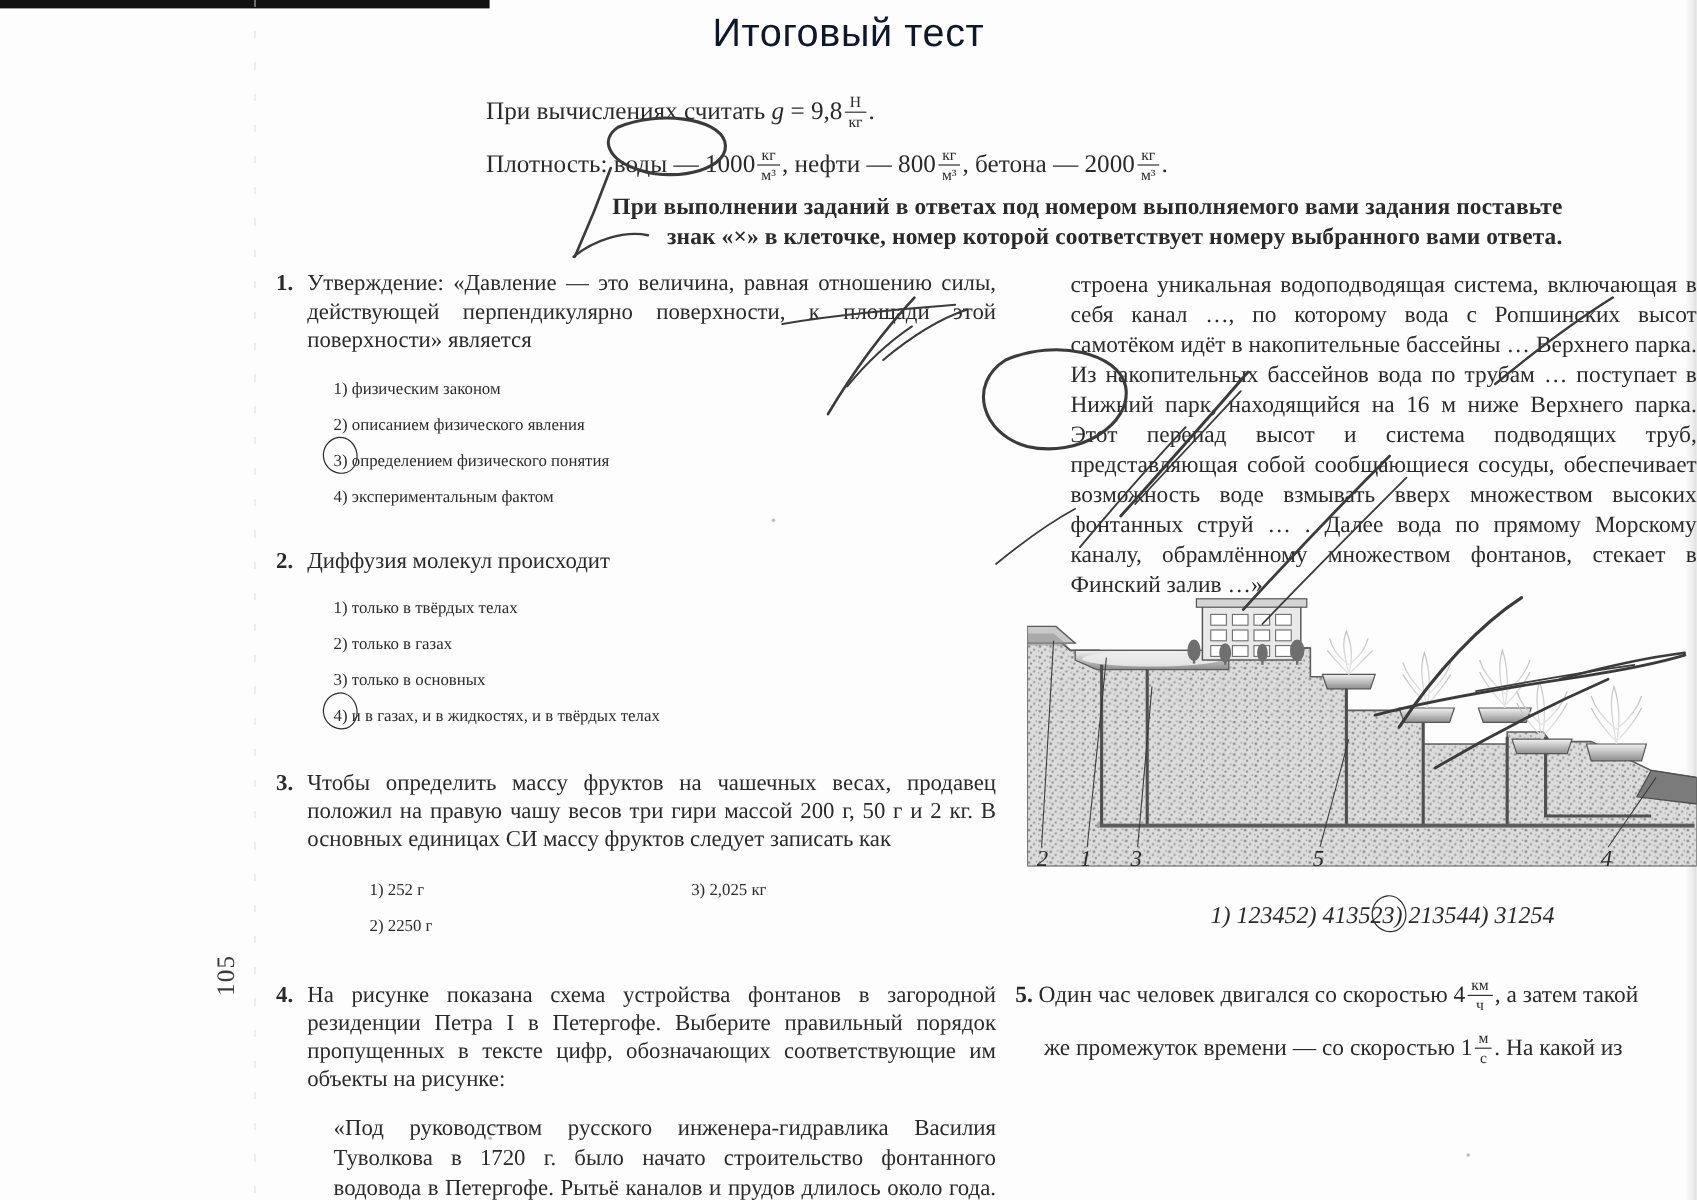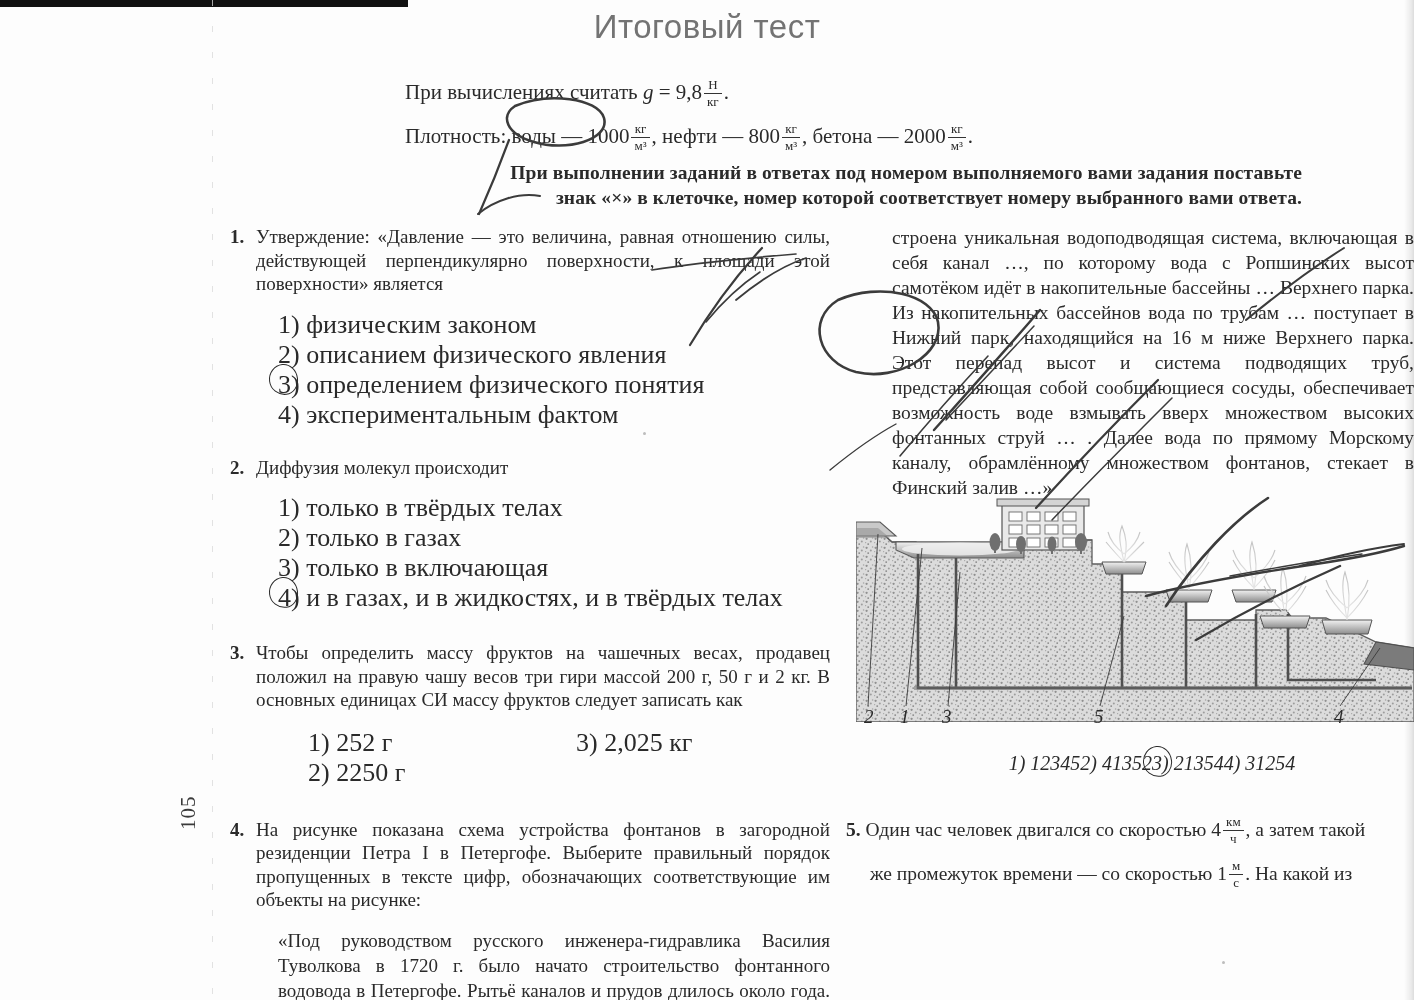--- a/index.html
+++ b/index.html
@@ -30,21 +30,21 @@
     background:linear-gradient(to right,rgba(0,0,0,0) 0%,rgba(0,0,0,.07) 70%,rgba(0,0,0,.13) 100%);
   }
   .speck{position:absolute;background:#bdbdbd;border-radius:50%;}
 
   
   .doc-title{
     position:absolute;left:0;right:0;top:8px;
     text-align:center;
     font-family:"Liberation Sans", sans-serif;
     font-size:33px;font-weight:400;letter-spacing:.5px;
-    color:#737373;
+    color:#0f172a;
   }
 
   
   .preamble{
     position:absolute;left:366px;top:70px;width:940px;
     font-size:21px;line-height:44px;
   }
   .preamble .ln{white-space:nowrap;margin-left:39px;}
   .frac{
     display:inline-block;vertical-align:-0.55em;
@@ -68,21 +68,21 @@
   .q{position:relative;margin-bottom:22px;}
   .q-head{display:flex;align-items:flex-start;}
   .q-num{
     font-weight:700;font-size:19px;width:26px;flex:0 0 26px;
     text-align:left;padding-top:1px;
   }
   .q-body{font-size:19px;line-height:23.5px;text-align:justify;}
   .q-body.nojust{text-align:center;}
 
   .options{margin:14px 0 0 48px;}
-  .opt{font-size:26px;line-height:30px;position:relative;white-space:nowrap;}
+  .opt{font-size:14px;line-height:30px;position:relative;white-space:nowrap;}
   .opt-2col{display:flex;}
   .opt-2col .opt{width:238px;margin-left:30px;}
 
   .quote{
     margin:16px 0 0 48px;font-size:19px;line-height:25px;
     text-align:justify;
   }
   .right-flow{font-size:19.5px;line-height:25px;text-align:justify;}
 
   
@@ -177,21 +177,21 @@
     </div>
 
     <div class="q" style="margin-top:26px;">
       <div class="q-head">
         <div class="q-num">2.</div>
         <div class="q-body nojust">Диффузия молекул происходит</div>
       </div>
       <div class="options">
         <div class="opt"><span>1)</span> <span>только в твёрдых телах</span></div>
         <div class="opt"><span>2)</span> <span>только в газах</span></div>
-        <div class="opt"><span>3)</span> <span>только в включающая</span></div>
+        <div class="opt"><span>3)</span> <span>только в основных</span></div>
         <div class="opt"><span class="circ"><span>4)</span></span> <span>и в газах, и в жидкостях, и в твёрдых телах</span></div>
       </div>
     </div>
 
     <div class="q" style="margin-top:28px;">
       <div class="q-head">
         <div class="q-num">3.</div>
         <div class="q-body">Чтобы определить массу фруктов на чашечных весах, продавец положил на правую чашу весов три гири массой 200 г, 50 г и 2 кг. В основных единицах СИ массу фруктов следует записать как</div>
       </div>
       <div class="options" style="margin-top:16px;">

